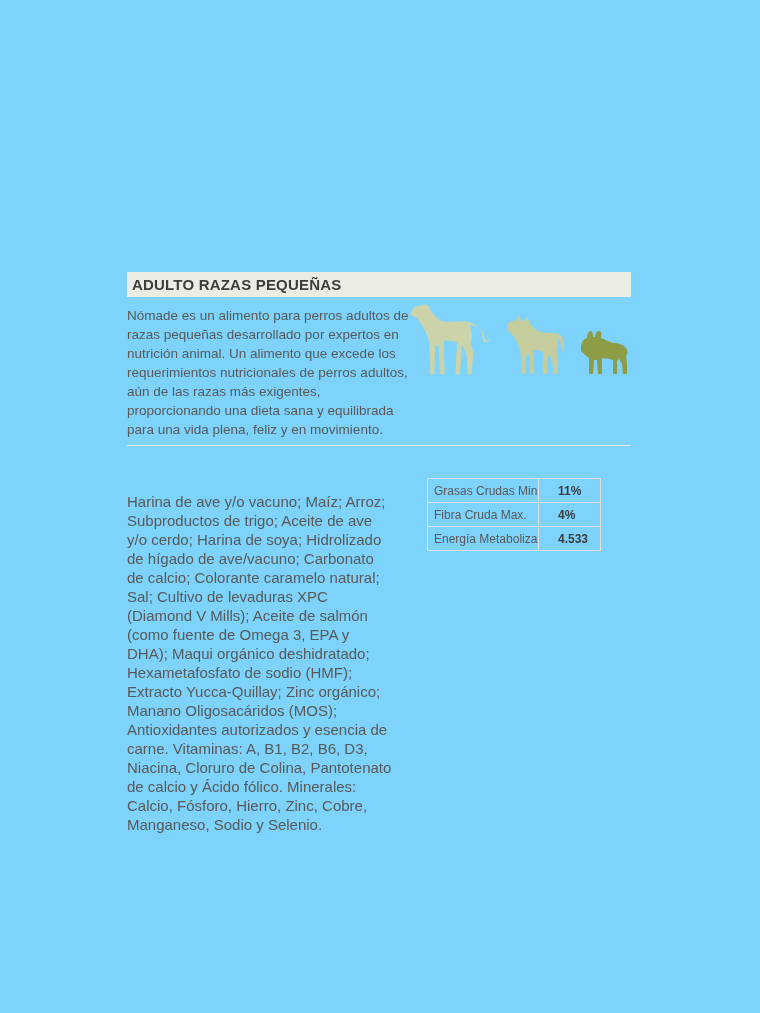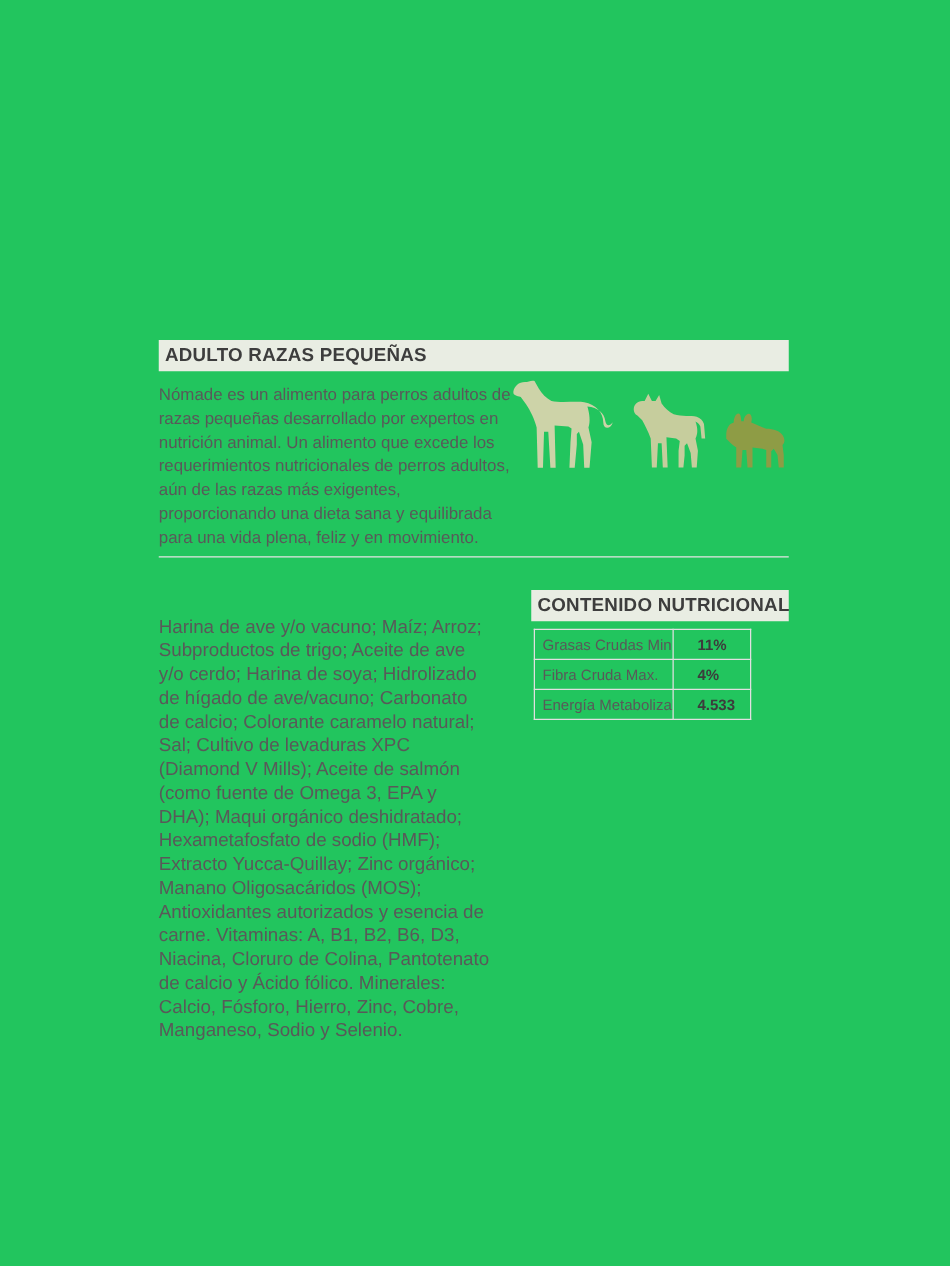--- a/index.html
+++ b/index.html
@@ -1,20 +1,20 @@
 <!DOCTYPE html>
 <html><head>
 <meta charset="utf-8">
 <style>
   * { margin:0; padding:0; box-sizing:border-box; }
   html,body { background:#ffffff; }
   .page {
     position:relative;
     width:760px; height:1013px;
-    background:#22c55e;
+    background:#7dd3fc;
     font-family:"Liberation Sans", sans-serif;
     overflow:hidden;
   }
   .content {
     position:absolute; left:127px; top:272px; width:504px;
   }
   .section-bar {
     height:25px;
     background:#e9ede3;
     display:flex; align-items:center;
@@ -115,21 +115,20 @@
 
     <div class="divider"></div>
 
     <div class="cols">
 
       <div class="col-left">
         <p class="ing">Harina de ave y/o vacuno; Maíz; Arroz; Subproductos de trigo; Aceite de ave y/o cerdo; Harina de soya; Hidrolizado de hígado de ave/vacuno; Carbonato de calcio; Colorante caramelo natural; Sal; Cultivo de levaduras XPC (Diamond V Mills); Aceite de salmón (como fuente de Omega 3, EPA y DHA); Maqui orgánico deshidratado; Hexametafosfato de sodio (HMF); Extracto Yucca-Quillay; Zinc orgánico; Manano Oligosacáridos (MOS); Antioxidantes autorizados y esencia de carne. Vitaminas: A, B1, B2, B6, D3, Niacina, Cloruro de Colina, Pantotenato de calcio y Ácido fólico. Minerales: Calcio, Fósforo, Hierro, Zinc, Cobre, Manganeso, Sodio y Selenio.</p>
       </div>
 
       <div class="col-right">
-        <div class="section-bar">CONTENIDO NUTRICIONAL</div>
 
         <table class="nutri">
           <tbody>
             <tr>
               <td class="lbl">Grasas Crudas Min.</td>
               <td class="val">11%</td>
             </tr>
             <tr>
               <td class="lbl">Fibra Cruda Max.</td>
               <td class="val">4%</td>

